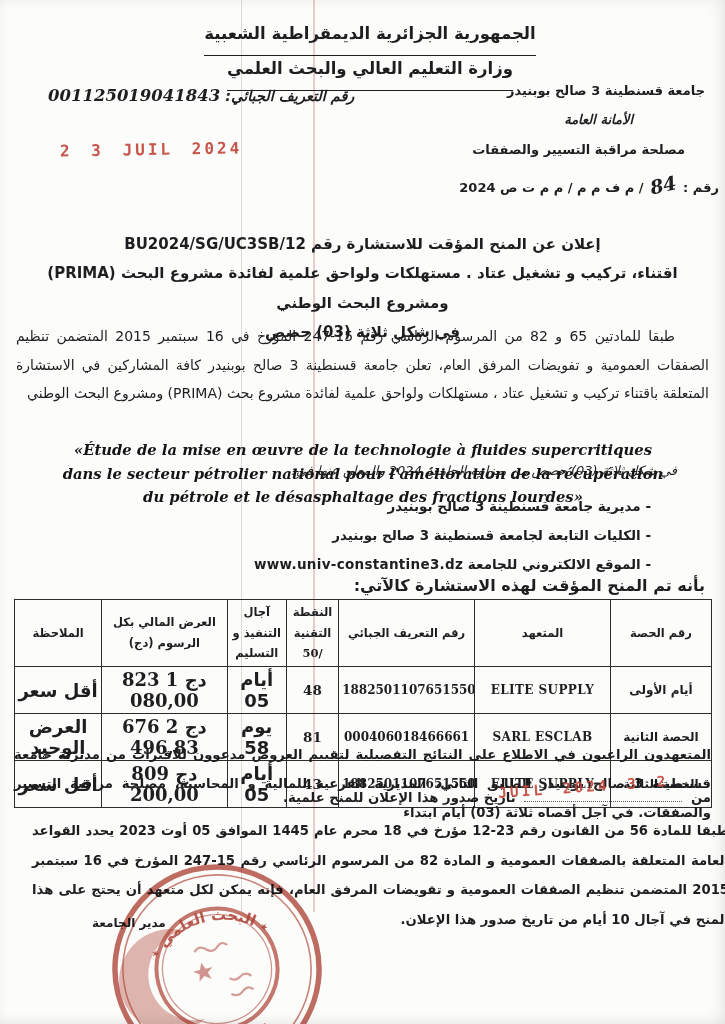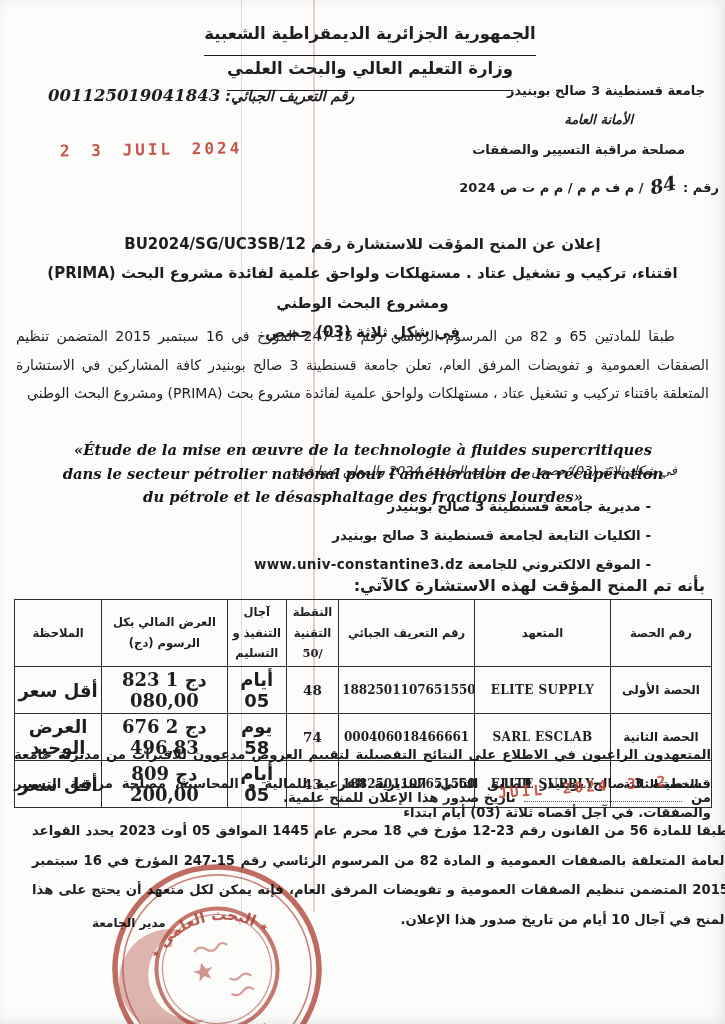--- a/index.html
+++ b/index.html
@@ -153,39 +153,39 @@
           <div>النقطة التقنية</div>
           <div class="score-denom" dir="ltr">50/</div>
         </th>
         <th>آجال التنفيذ و التسليم</th>
         <th>العرض المالي بكل الرسوم (دج)</th>
         <th>الملاحظة</th>
       </tr>
     </thead>
     <tbody>
       <tr>
-        <td class="lot">الحصة الأولى</td>
+        <td class="lot">أيام الأولى</td>
         <td class="bidder">ELITE SUPPLY</td>
         <td class="taxid">18825011076515502500</td>
         <td class="score">48</td>
         <td class="delay">
           <span>أيام</span>
           <span>05</span>
         </td>
         <td class="offer">
           <span>دج</span>
           <span class="val">1 823 080,00</span>
         </td>
         <td class="note">أقل سعر</td>
       </tr>
       <tr>
         <td class="lot">الحصة الثانية</td>
         <td class="bidder">SARL  ESCLAB</td>
         <td class="taxid">000406018466661</td>
-        <td class="score">74</td>
+        <td class="score">81</td>
         <td class="delay">
           <span>يوم</span>
           <span>58</span>
         </td>
         <td class="offer">
           <span>دج</span>
           <span class="val">2 676 496,83</span>
         </td>
         <td class="note">العرض الوحيد</td>
       </tr>

